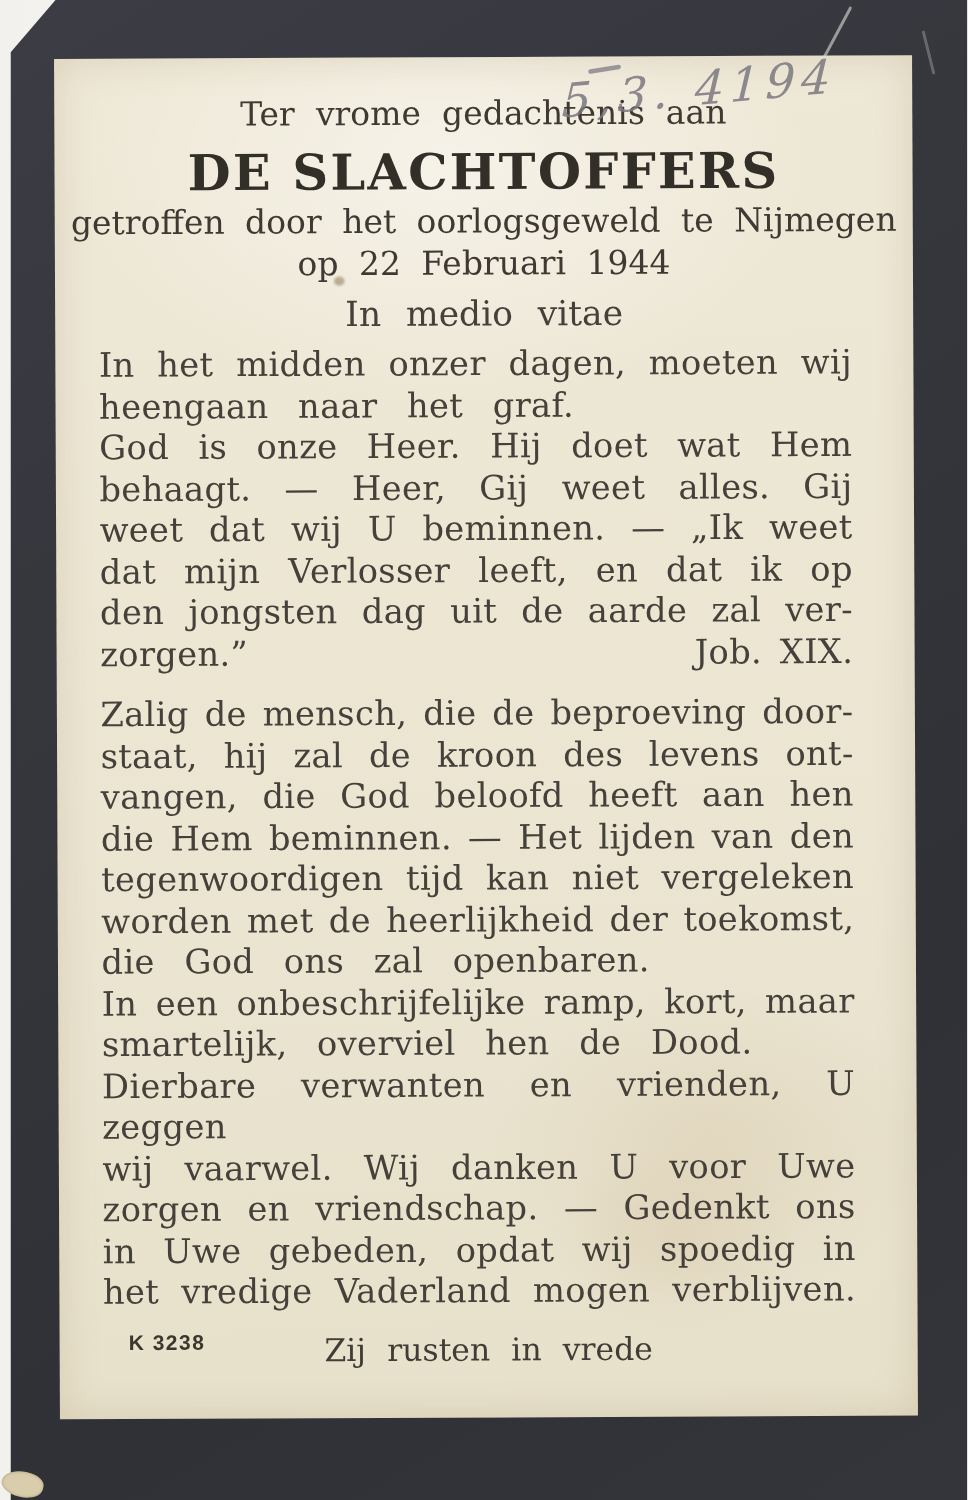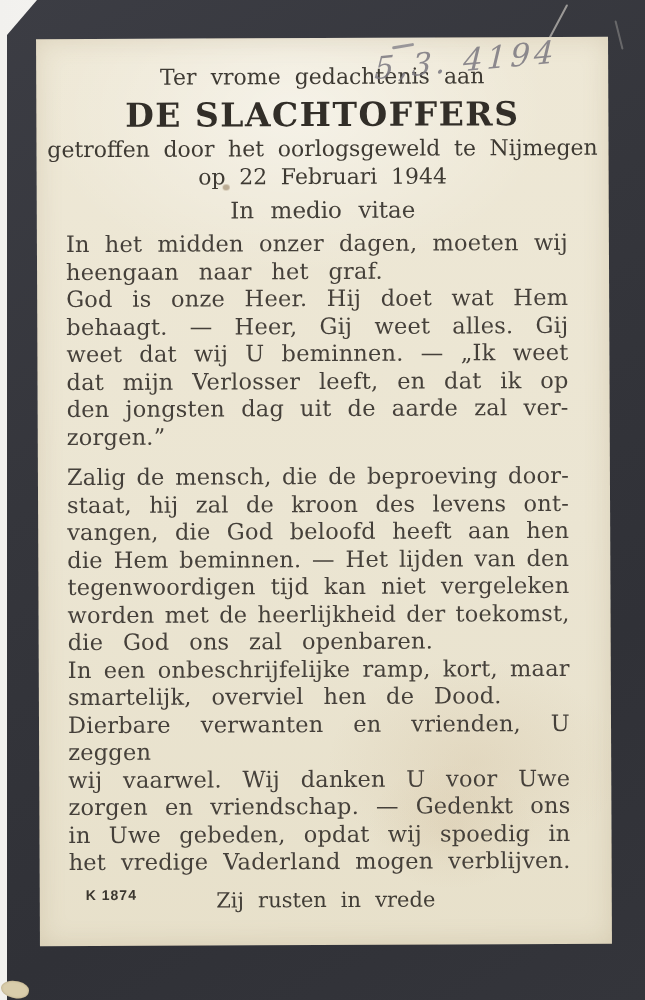--- a/index.html
+++ b/index.html
@@ -111,20 +111,21 @@
     <div class="para p1">
       <div class="line">In het midden onzer dagen, moeten wij</div>
       <div class="line short">heengaan naar het graf.</div>
       <div class="line">God is onze Heer. Hij doet wat Hem</div>
       <div class="line">behaagt. — Heer, Gij weet alles. Gij</div>
       <div class="line">weet dat wij U beminnen. — „Ik weet</div>
       <div class="line">dat mijn Verlosser leeft, en dat ik op</div>
       <div class="line">den jongsten dag uit de aarde zal ver-</div>
       <div class="line jobline">
         <span>zorgen.”</span>
+        <span>Job. XIX.</span>
       </div>
     </div>
 
     <div class="para p2">
       <div class="line">Zalig de mensch, die de beproeving door-</div>
       <div class="line">staat, hij zal de kroon des levens ont-</div>
       <div class="line">vangen, die God beloofd heeft aan hen</div>
       <div class="line">die Hem beminnen. — Het lijden van den</div>
       <div class="line">tegenwoordigen tijd kan niet vergeleken</div>
       <div class="line">worden met de heerlijkheid der toekomst,</div>
@@ -133,16 +134,16 @@
       <div class="line short">smartelijk, overviel hen de Dood.</div>
       <div class="line">Dierbare verwanten en vrienden, U zeggen</div>
       <div class="line">wij vaarwel. Wij danken U voor Uwe</div>
       <div class="line">zorgen en vriendschap. — Gedenkt ons</div>
       <div class="line">in Uwe gebeden, opdat wij spoedig in</div>
       <div class="line">het vredige Vaderland mogen verblijven.</div>
     </div>
 
     <div class="closing">Zij rusten in vrede</div>
 
-    <div class="printer">K 1874</div>
+    <div class="printer">K 3238</div>
 
   </div>
 </div>
 
 </body></html>

